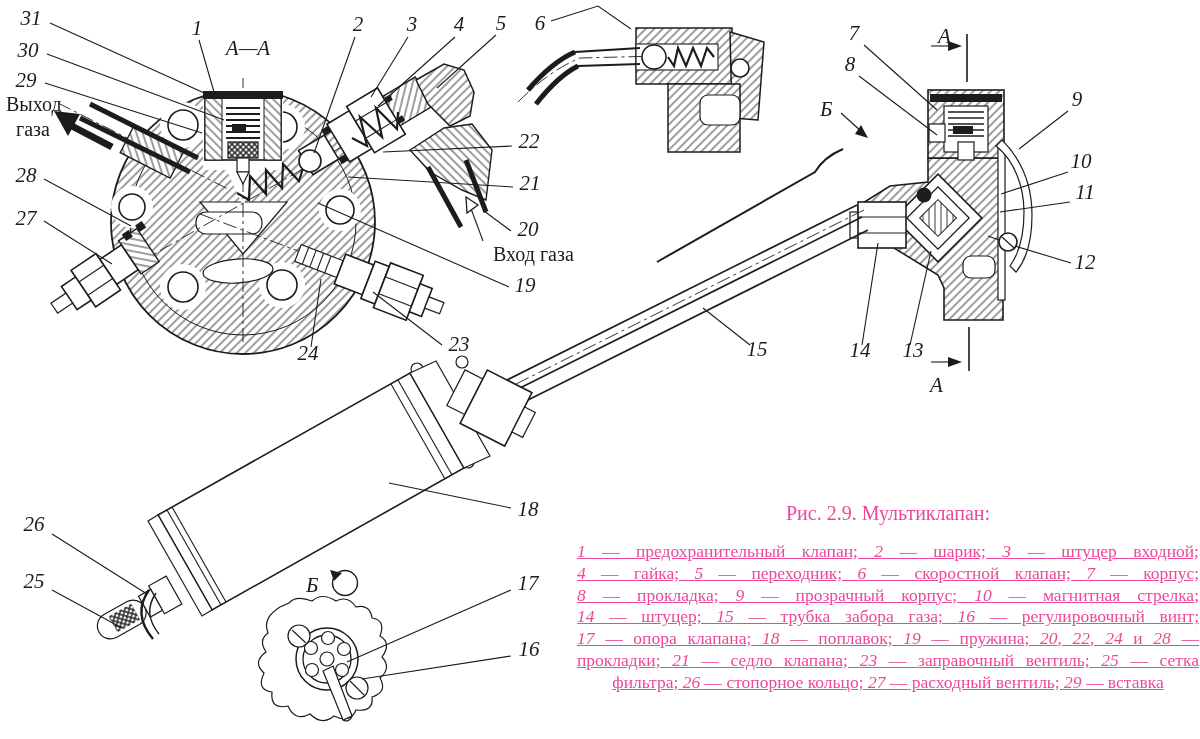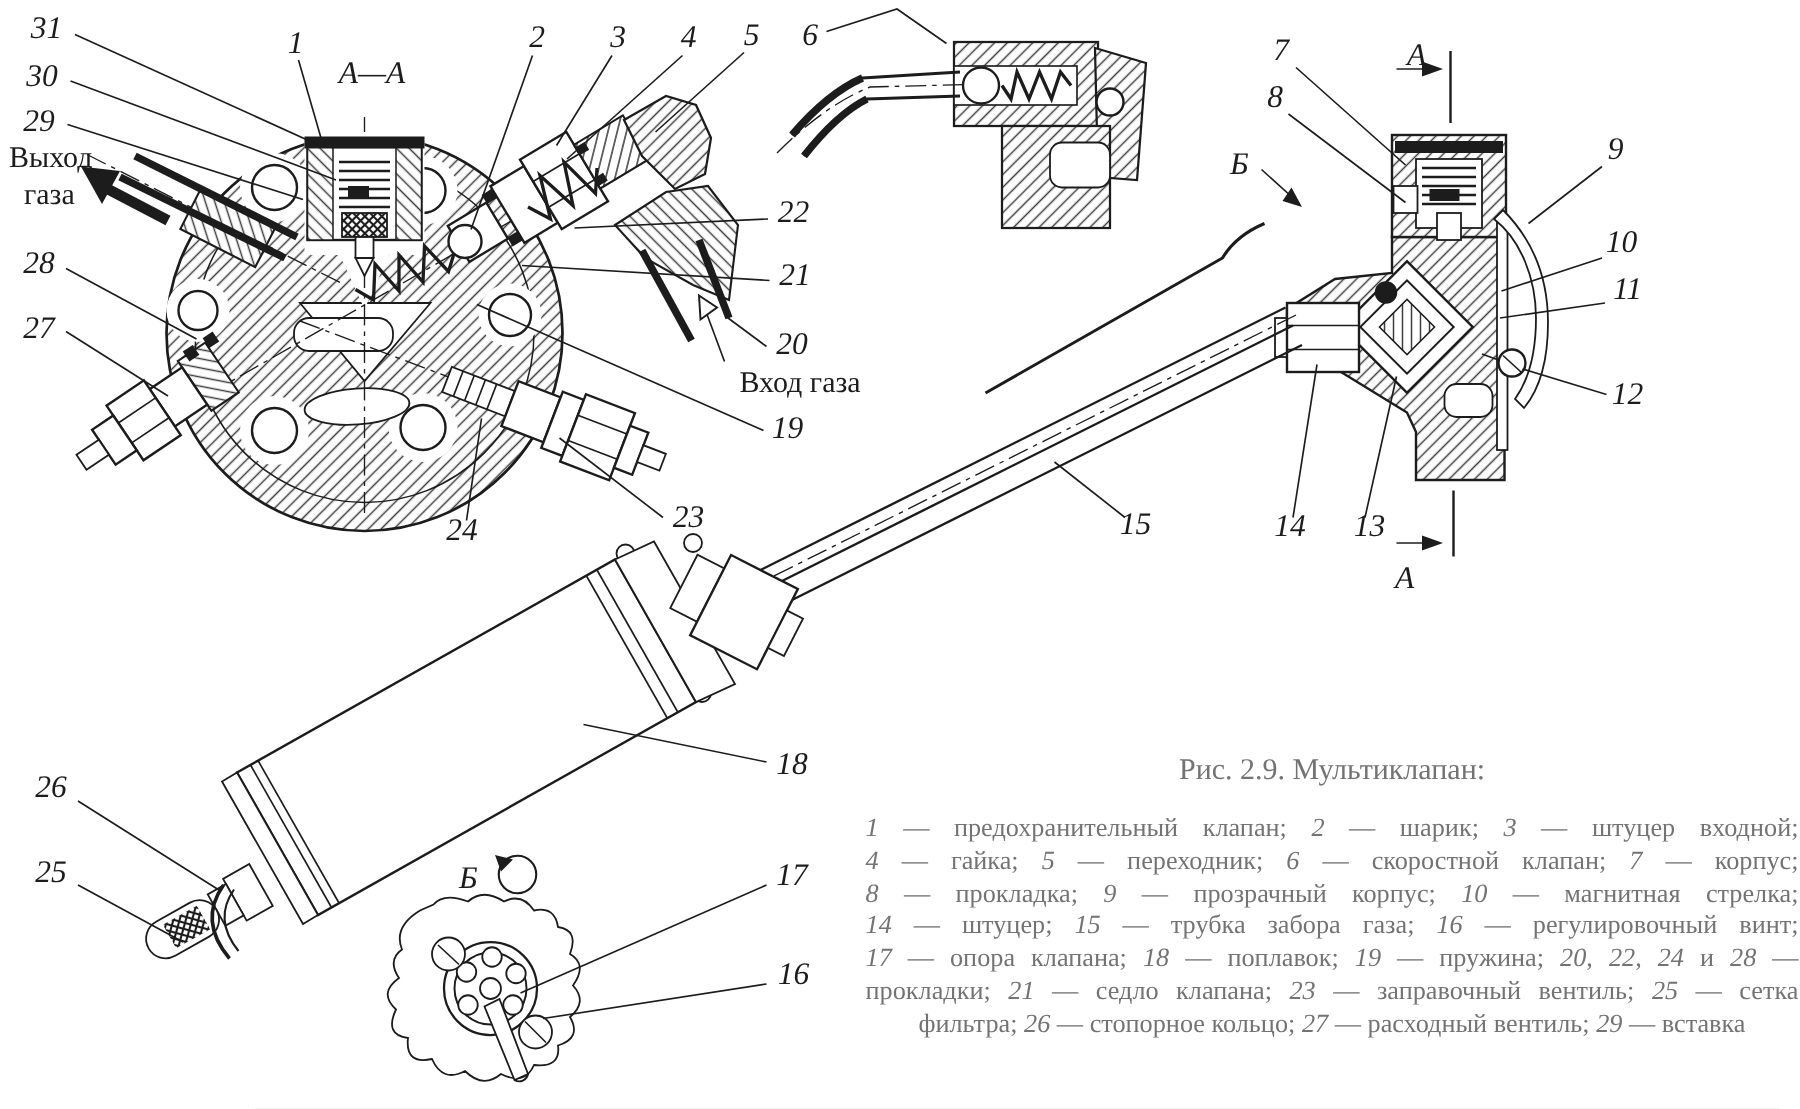--- a/index.html
+++ b/index.html
@@ -1,33 +1,33 @@
 <!DOCTYPE html>
 <html><head>
 <meta charset="utf-8">
 <style>
   html,body{margin:0;padding:0;background:#e8e8e8;}
   .stage{position:relative;width:1200px;height:739px;background:#ffffff;overflow:hidden;
-         font-family:"Liberation Serif",serif;color:#737373;}
+         font-family:"Liberation Serif",serif;color:#ec4899;}
   svg{position:absolute;left:0;top:0;}
   svg .ln{stroke:#1c1c1c;fill:none;stroke-width:1.6;}
   svg .thin{stroke:#1c1c1c;fill:none;stroke-width:1.1;}
   svg .wht{fill:#ffffff;stroke:#1c1c1c;stroke-width:1.6;}
   svg .wht2{fill:#ffffff;stroke:#1c1c1c;stroke-width:1.2;}
   svg .blk{fill:#1c1c1c;stroke:none;}
   svg .cl{stroke:#1c1c1c;stroke-width:0.9;fill:none;stroke-dasharray:14 4 3 4;}
   svg .leader{stroke:#1c1c1c;stroke-width:1.1;fill:none;}
   svg .spring{stroke:#1c1c1c;stroke-width:2.2;fill:none;stroke-linejoin:miter;}
   svg text.co{font:italic 21px "Liberation Serif",serif;fill:#1c1c1c;text-anchor:middle;}
   svg text.lbl{font:20px "Liberation Serif",serif;fill:#1c1c1c;}
   svg text.lbl-i{font:italic 21px "Liberation Serif",serif;fill:#1c1c1c;}
   .caption-title{position:absolute;left:577px;top:502px;width:622px;text-align:center;
                  font-size:20px;}
   .legend{position:absolute;left:577px;top:541px;width:622px;font-size:17.5px;line-height:21.8px;}
-  .legend-line{text-align:justify;text-align-last:justify;}
+  .legend-line{text-align:justify;text-align-last:justify;text-decoration:underline;}
   .legend-line:last-child{text-align-last:center;}
   .legend i,.caption-title i{font-style:italic;}
 </style>
 </head>
 <body>
 
 <div class="stage">
 
 <svg width="1200" height="739" viewBox="0 0 1200 739">
 <defs>

